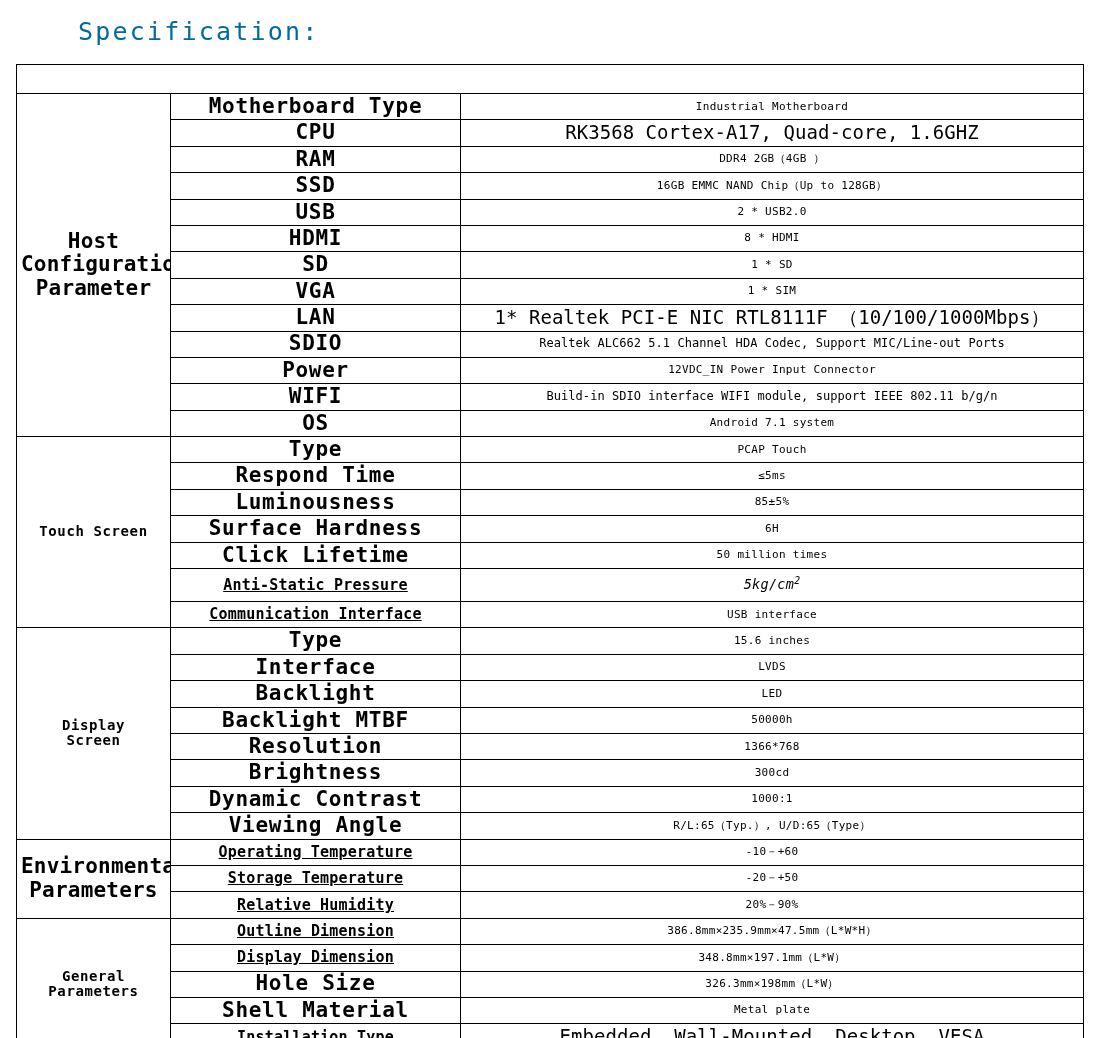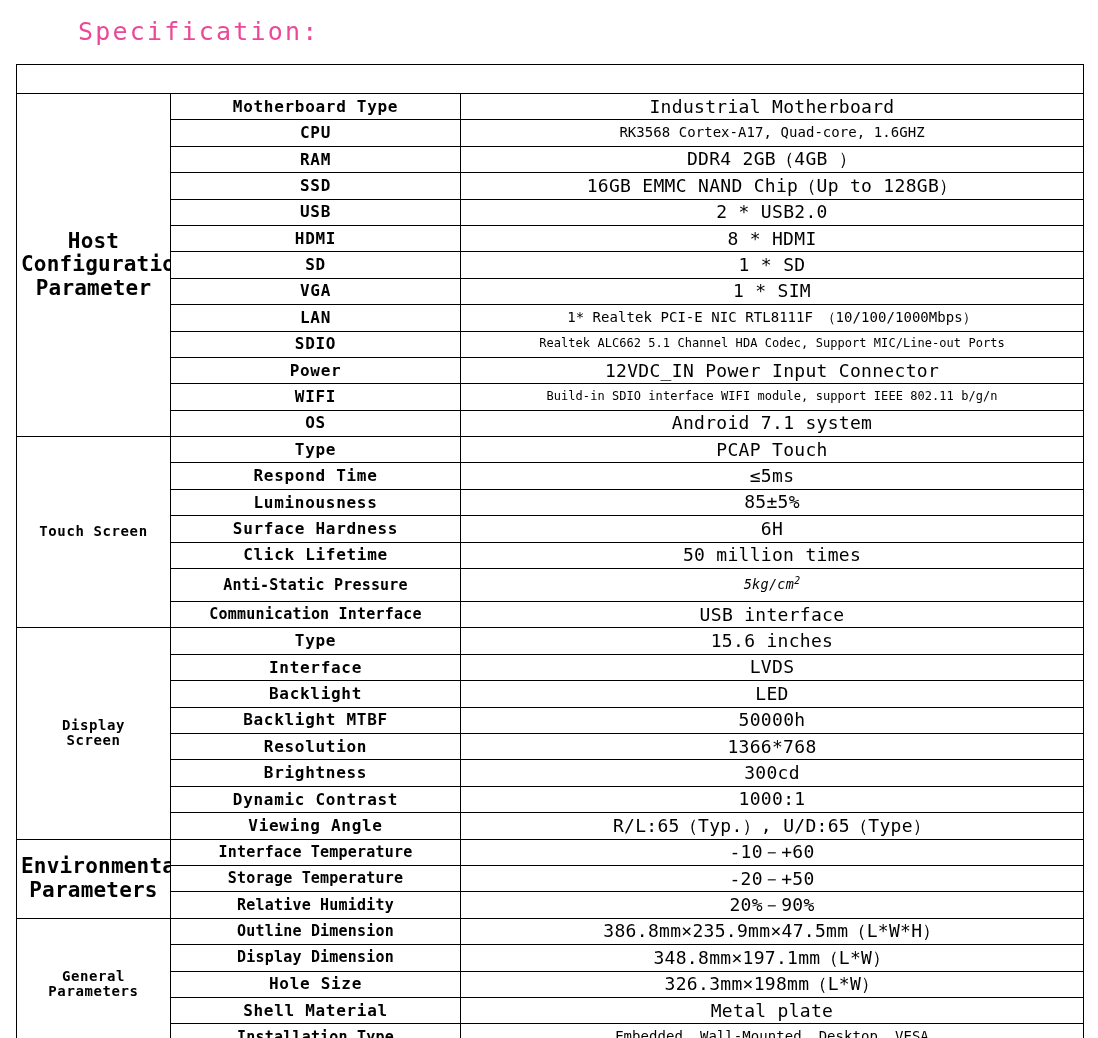--- a/index.html
+++ b/index.html
@@ -22,21 +22,21 @@
     box-sizing: border-box;
   }
 
   .doc-title {
     position: absolute;
     left: 78px;
     top: 17px;
     font-family: "DejaVu Sans Mono", monospace;
     font-size: 25px;
     letter-spacing: 2.2px;
-    color: #ec4899;
+    color: #0369a1;
     white-space: nowrap;
     text-align: center;
   }
 
   .spec-table-wrap {
     position: absolute;
     left: 16px;
     top: 64px;
     width: 1067px;
   }
@@ -77,38 +77,39 @@
     font-weight: bold;
     letter-spacing: 0.6px;
     line-height: 1.55;
   }
   td.group.small {
     font-size: 21px;
     letter-spacing: 0.2px;
   }
 
   td.param {
-    font-size: 16px;
+    font-size: 21px;
     font-weight: bold;
     letter-spacing: 0.7px;
     height: 25.4px;
   }
   td.param.tight {
     letter-spacing: 0.2px;
     font-size: 15px;
+    text-decoration: underline;
   }
 
   td.value {
-    font-size: 18px;
+    font-size: 11px;
     font-weight: normal;
     letter-spacing: 0.3px;
     height: 25.4px;
   }
   td.value.tight {
-    font-size: 14px;
+    font-size: 19px;
     letter-spacing: 0.05px;
   }
   td.value.small {
     font-size: 12px;
     letter-spacing: 0.05px;
   }
   td.value.sup-cell {
     font-size: 13.5px;
     height: 32px;
     font-style: italic;
@@ -249,21 +250,21 @@
           <tr>
             <td class="param">Dynamic Contrast</td>
             <td class="value">1000:1</td>
           </tr>
           <tr>
             <td class="param">Viewing Angle</td>
             <td class="value">R/L:65（Typ.）, U/D:65（Type）</td>
           </tr>
           <tr>
             <td rowspan="3" class="group small">Environmental<br>Parameters</td>
-            <td class="param tight">Interface Temperature</td>
+            <td class="param tight">Operating Temperature</td>
             <td class="value">-10－+60</td>
           </tr>
           <tr>
             <td class="param tight">Storage Temperature</td>
             <td class="value">-20－+50</td>
           </tr>
           <tr>
             <td class="param tight">Relative Humidity</td>
             <td class="value">20%－90%</td>
           </tr>

